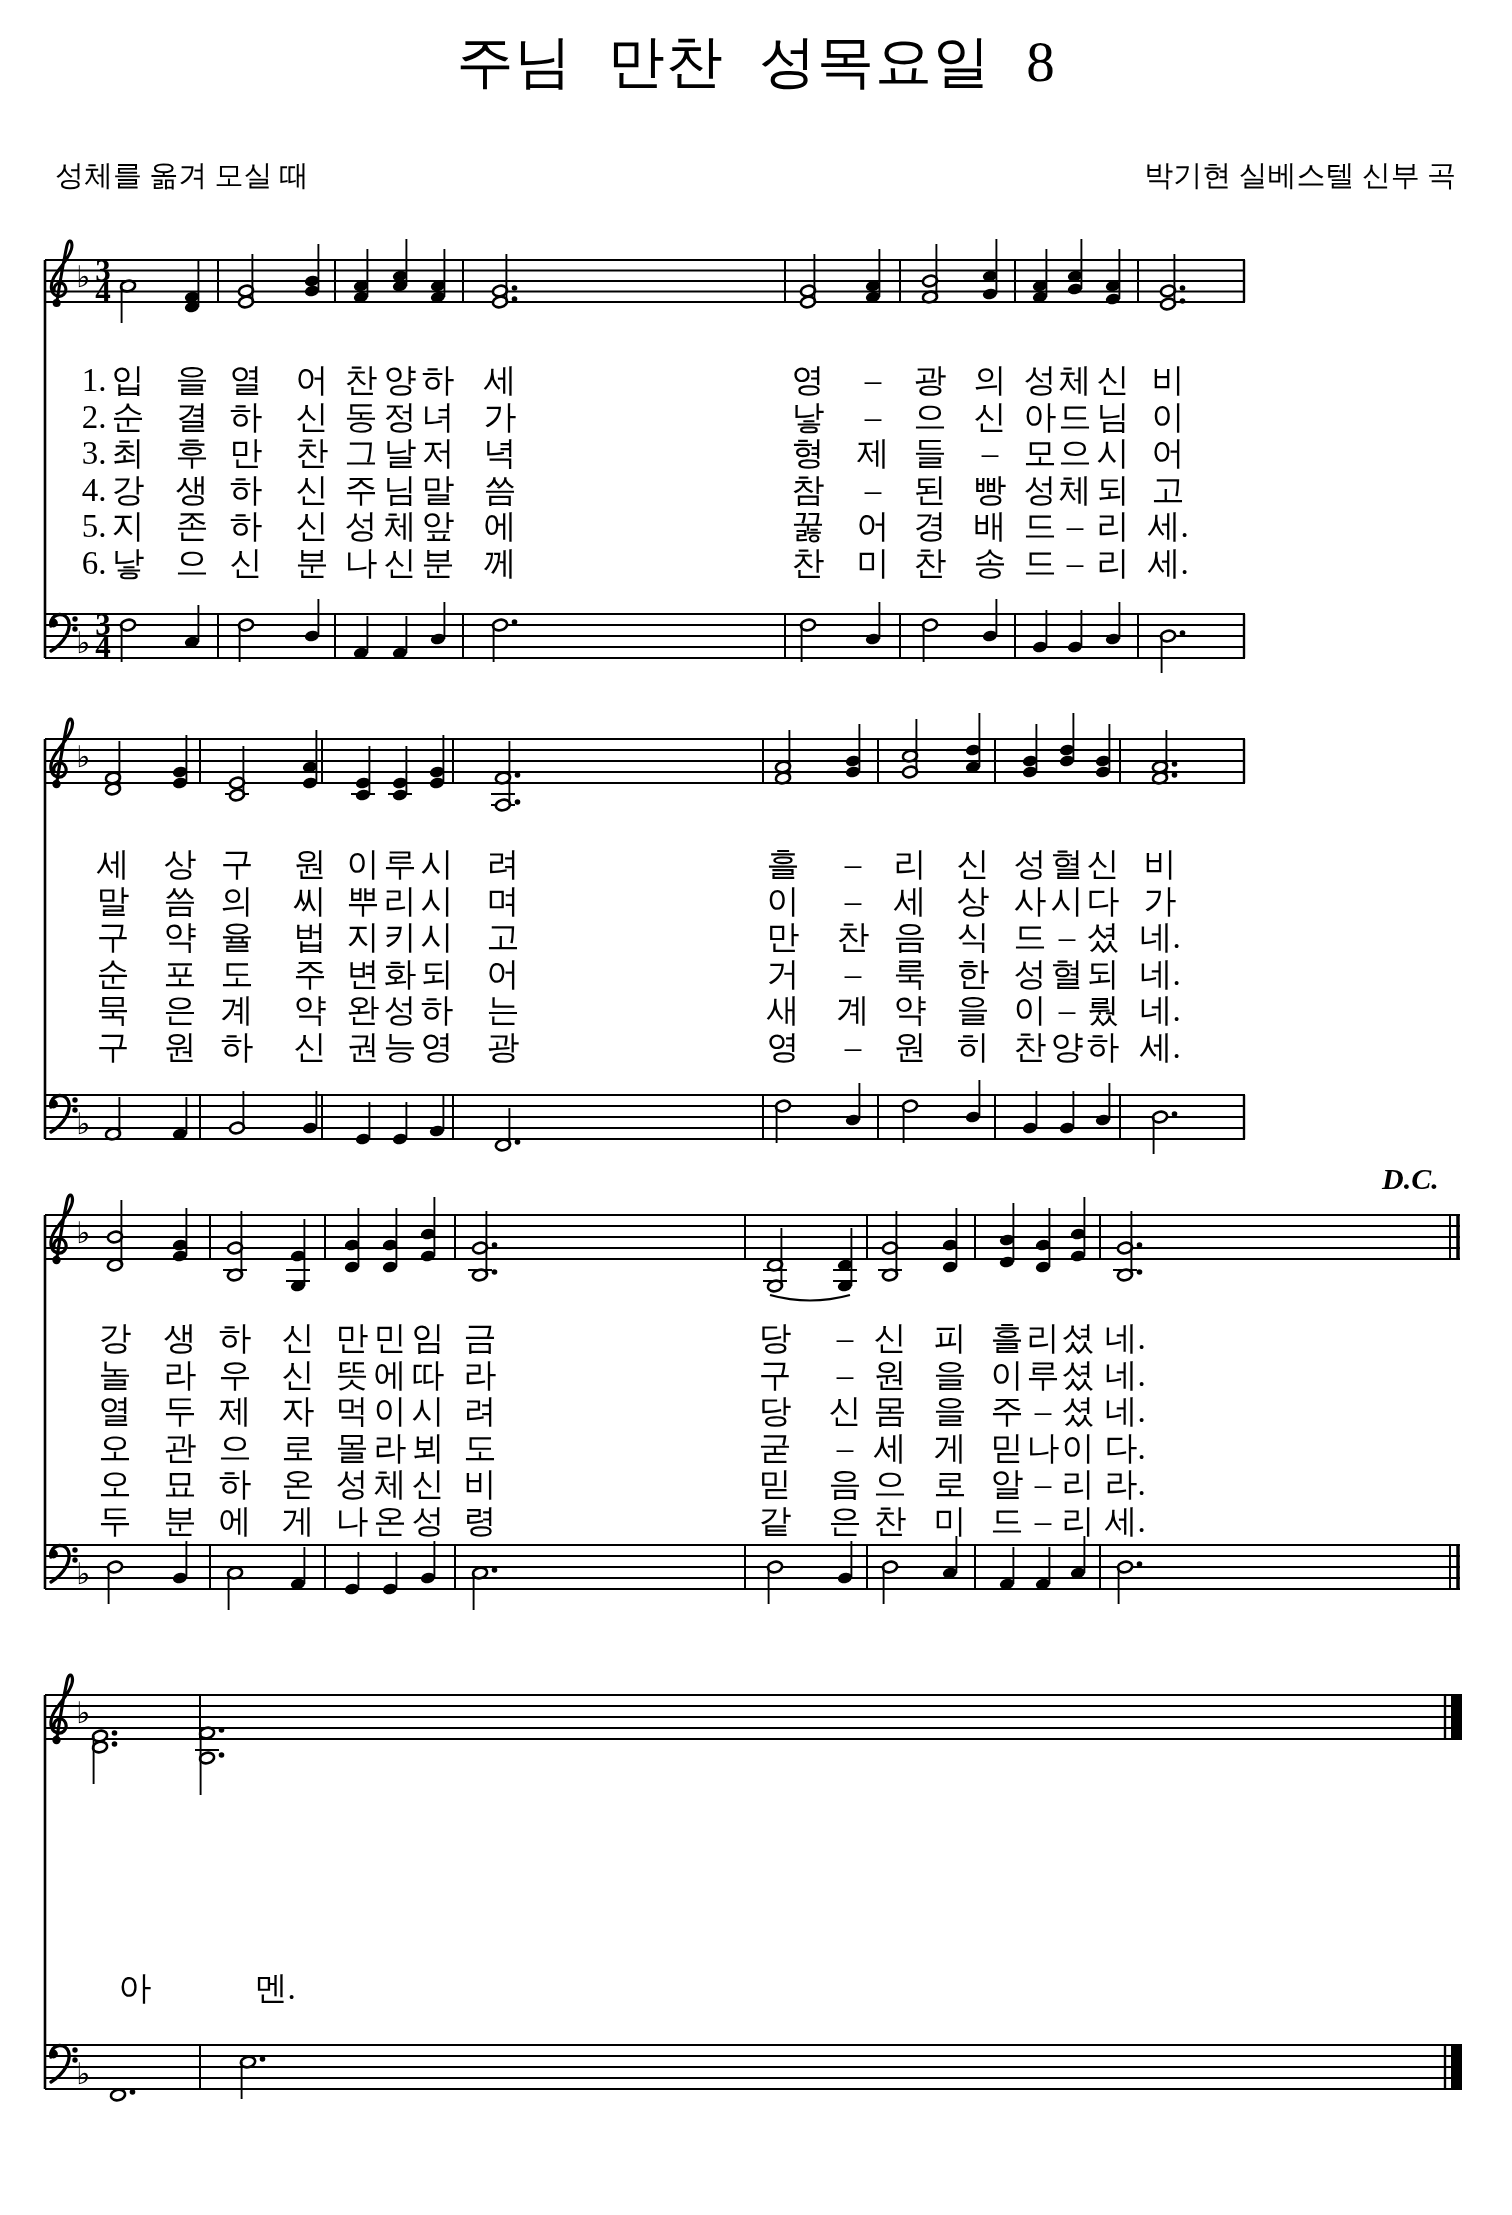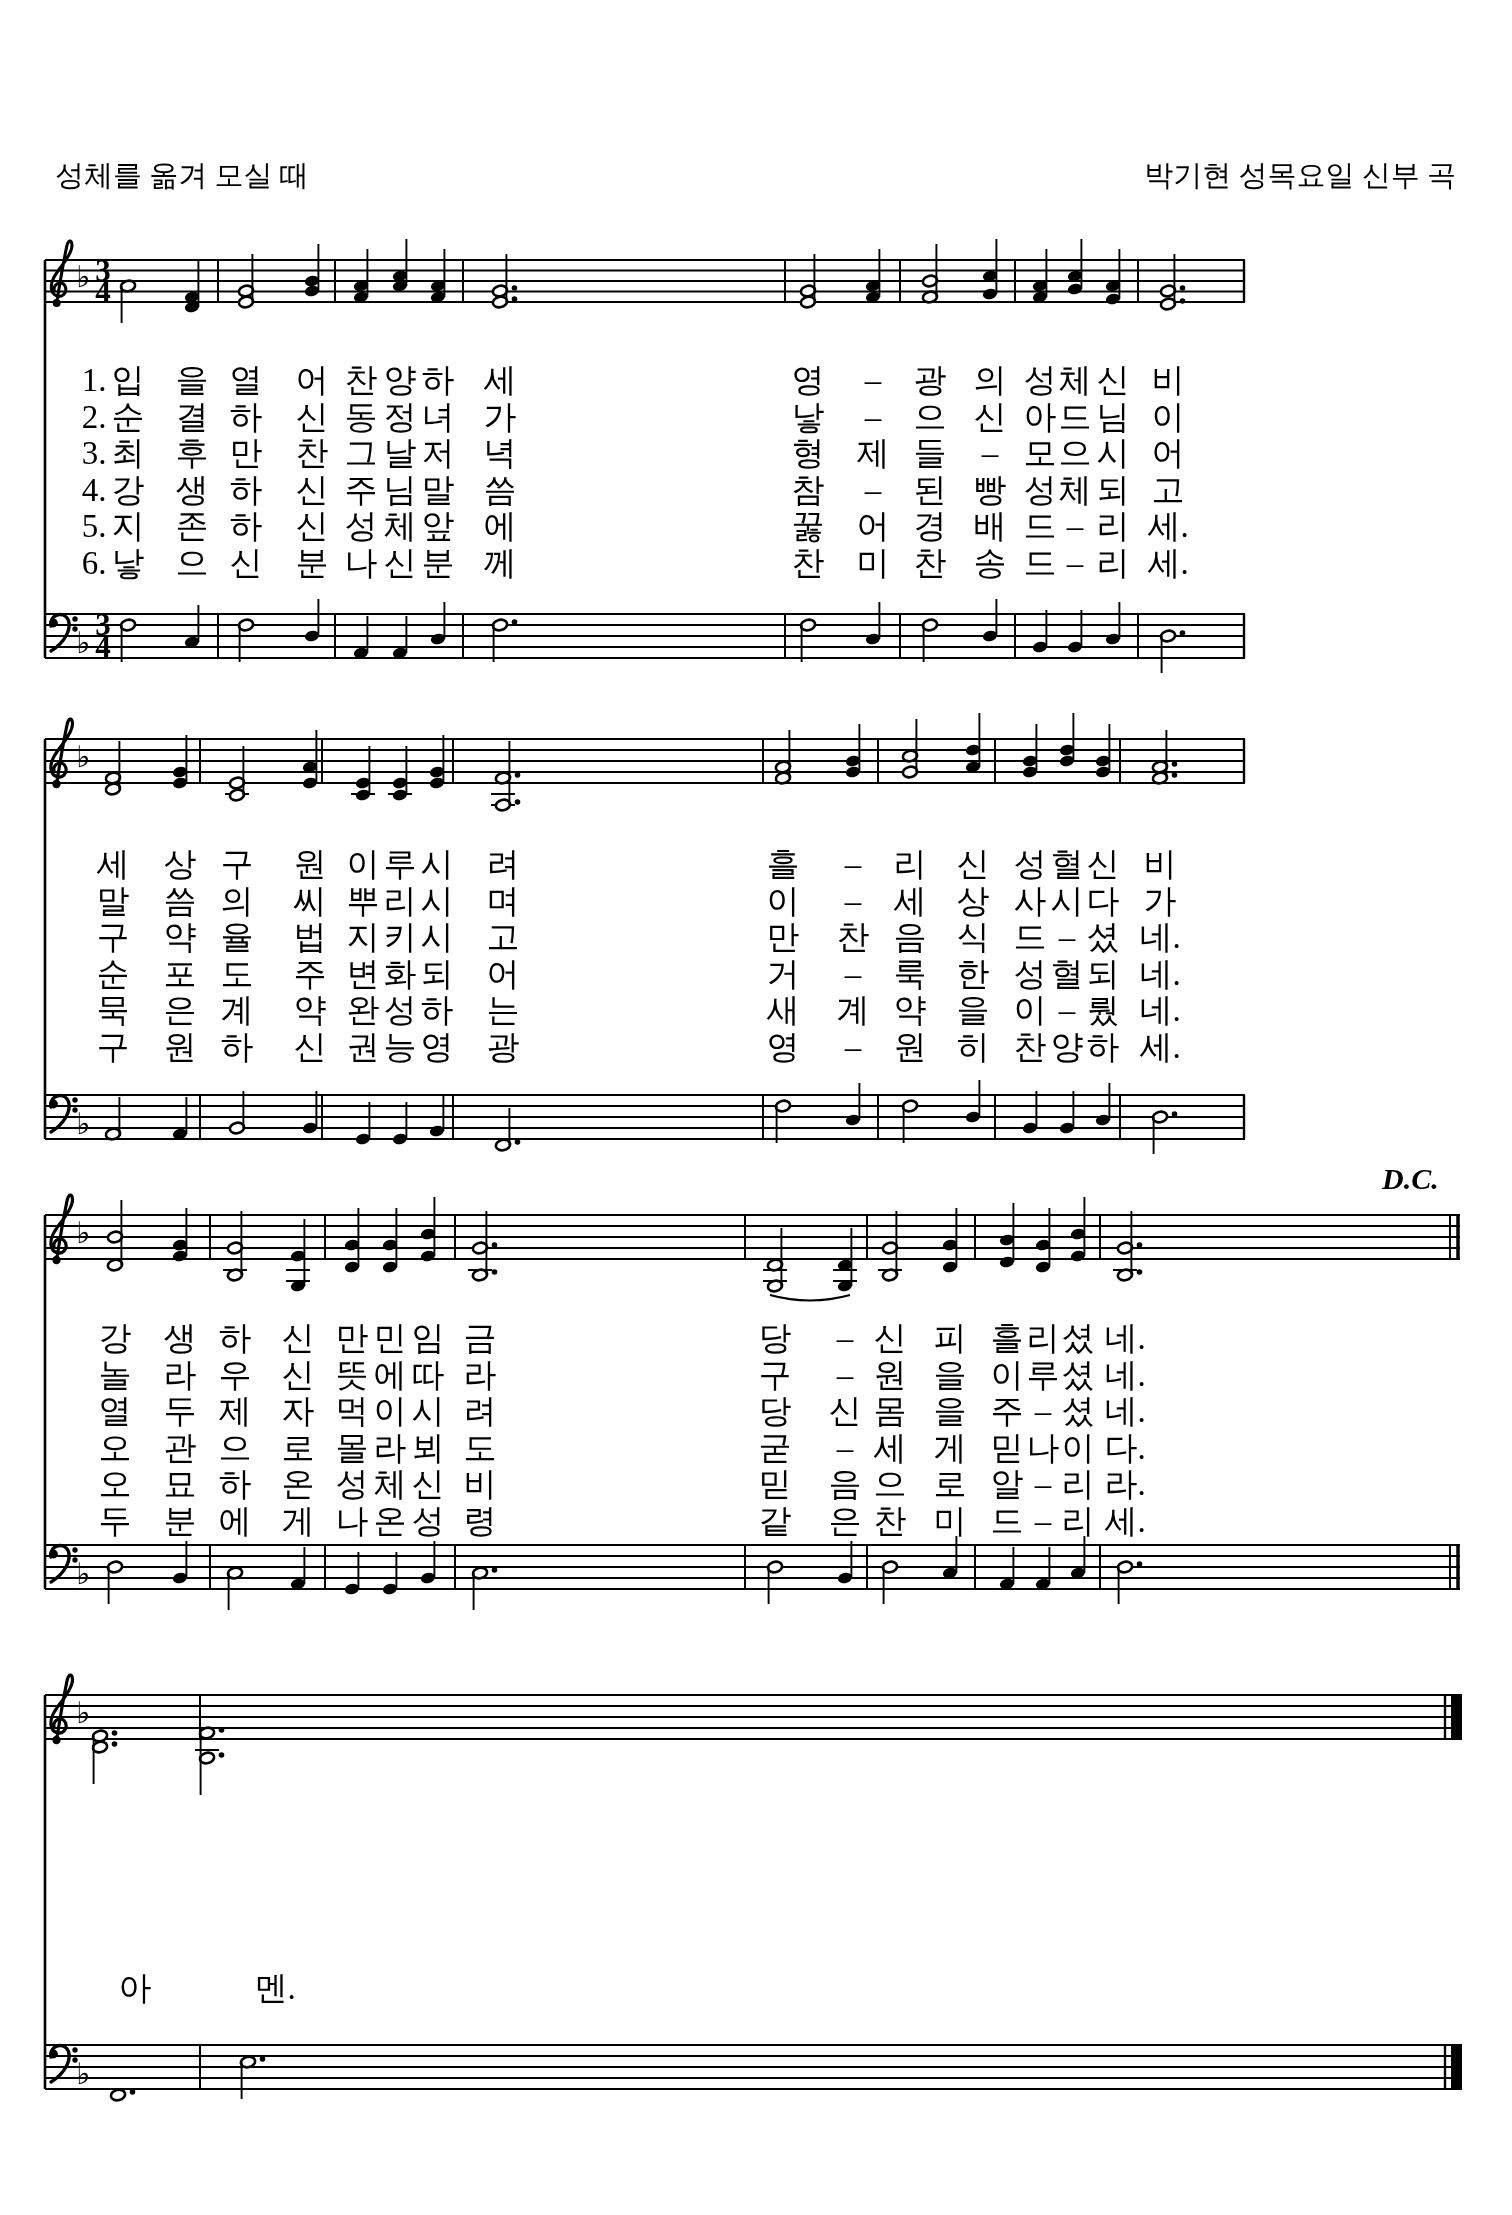--- a/index.html
+++ b/index.html
@@ -38,22 +38,23 @@
     line-height:1;
     white-space:nowrap;
     transform:translateX(-50%);
     font-family:"Liberation Serif","DejaVu Serif",serif;
   }
 </style>
 </head>
 <body>
 
 <div class="page">
+  <div class="title">주님 만찬 성목요일 8</div>
   <div class="credit left">성체를 옮겨 모실 때</div>
-  <div class="credit right">박기현 성목요일 신부 곡</div>
+  <div class="credit right">박기현 실베스텔 신부 곡</div>
   <div class="dc-mark">D.C.</div>
   <svg id="score-svg" width="1512" height="2215" viewBox="0 0 1512 2215">
       <g>
         <line x1="45" y1="260" x2="45" y2="658" stroke="#000" stroke-width="2.6"></line>
         <g>
           <line x1="45" y1="260" x2="1245" y2="260" stroke="#000" stroke-width="1.9"></line>
           <line x1="45" y1="270.5" x2="1245" y2="270.5" stroke="#000" stroke-width="1.9"></line>
           <line x1="45" y1="281" x2="1245" y2="281" stroke="#000" stroke-width="1.9"></line>
           <line x1="45" y1="291.5" x2="1245" y2="291.5" stroke="#000" stroke-width="1.9"></line>
           <line x1="45" y1="302" x2="1245" y2="302" stroke="#000" stroke-width="1.9"></line>

